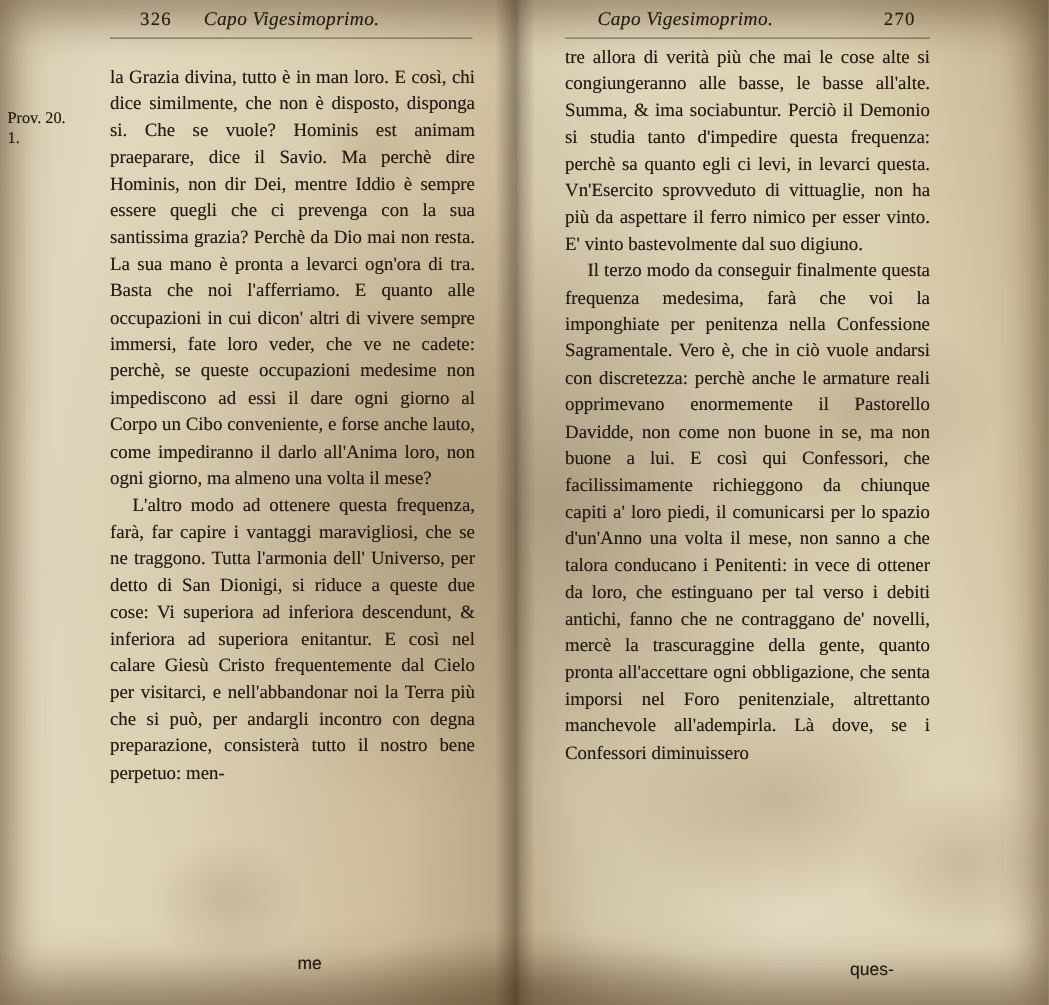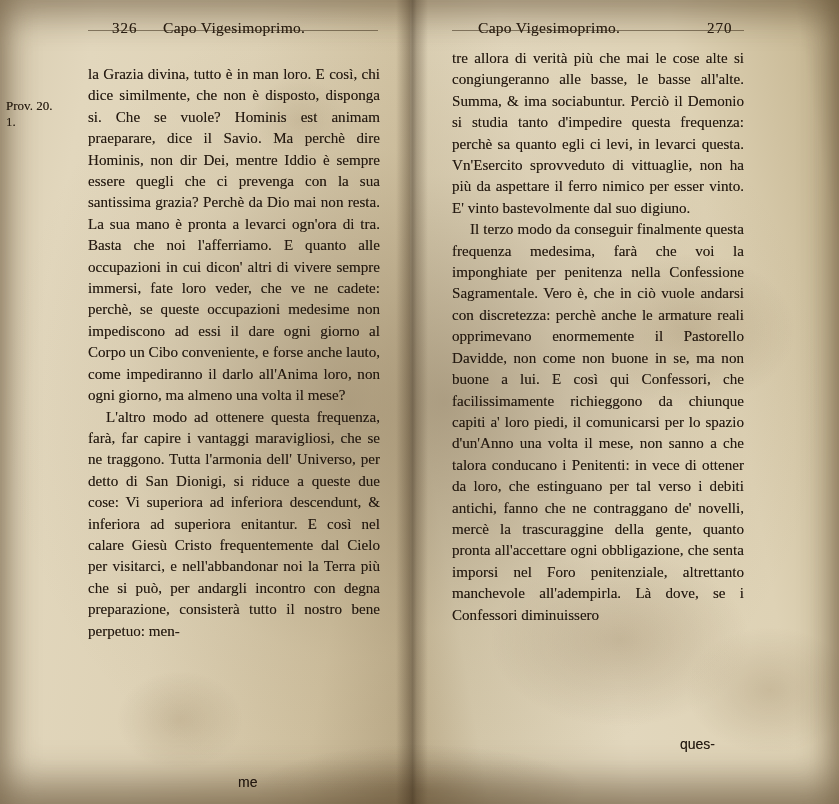--- a/index.html
+++ b/index.html
@@ -75,20 +75,21 @@
   .col {
     position: absolute;
     z-index: 5;
     color: #2b2119;
     font-family: "Liberation Serif", serif;
   }
   .headline {
     position: absolute;
     z-index: 6;
     font-family: "Liberation Serif", serif;
+    font-style: italic;
     color: #2e2318;
     font-size: 15.5px;
     letter-spacing: 0.3px;
     white-space: nowrap;
   }
   .folio {
     position: absolute;
     z-index: 6;
     font-family: "Liberation Serif", serif;
     color: #2e2318;
@@ -133,21 +134,20 @@
     z-index: 6;
     font-size: 14px;
     color: #2a2018;
     font-family: Liberation Sans, sans-serif;
   }
 
   
   #page .aged {
     filter: blur(0.18px) contrast(1.06);
     text-shadow: 0 0 0.6px rgba(45,33,20,0.45);
-    margin-top: 12px;
   }
 </style>
 </head>
 <body>
 
 <div id="page">
 
   <div class="paper paper-left"></div>
   <div class="paper paper-right"></div>
   <div class="gutter"></div>
@@ -171,17 +171,17 @@
   <div class="headline aged" style="left:478px; top:7px;">Capo Vigesimoprimo.</div>
   <div class="folio aged" style="left:707px; top:8px;">270</div>
   <div class="rule" style="left:452px; top:30px; width:292px;"></div>
 
 
   <div class="col body aged" style="left:452px; top:36px; width:292px;font-family:Liberation Serif, serif;">
     <p class="noind">tre allora di verità più che mai le cose alte si congiungeranno alle basse, le basse all'alte. Summa, &amp; ima sociabuntur. Perciò il Demonio si studia tanto d'impedire questa frequenza: perchè sa quanto egli ci levi, in levarci questa. Vn'Esercito sprovveduto di vittuaglie, non ha più da aspettare il ferro nimico per esser vinto. E' vinto bastevolmente dal suo digiuno.</p>
     <p>Il terzo modo da conseguir finalmente questa frequenza medesima, farà che voi la imponghiate per penitenza nella Confessione Sagramentale. Vero è, che in ciò vuole andarsi con discretezza: perchè anche le armature reali opprimevano enormemente il Pastorello Davidde, non come non buone in se, ma non buone a lui. E così qui Confessori, che facilissimamente richieggono da chiunque capiti a' loro piedi, il comunicarsi per lo spazio d'un'Anno una volta il mese, non sanno a che talora conducano i Penitenti: in vece di ottener da loro, che estinguano per tal verso i debiti antichi, fanno che ne contraggano de' novelli, mercè la trascuraggine della gente, quanto pronta all'accettare ogni obbligazione, che senta imporsi nel Foro penitenziale, altrettanto manchevole all'adempirla. Là dove, se i Confessori diminuissero</p>
   </div>
 
-  <div class="catch aged" style="left:680px; top:724px;text-align:center;">ques-</div>
+  <div class="catch aged" style="left:680px; top:767px;text-align:center;">ques-</div>
 
   <div class="stains"></div>
   <div class="edge-dark"></div>
 </div>
 
 </body></html>

